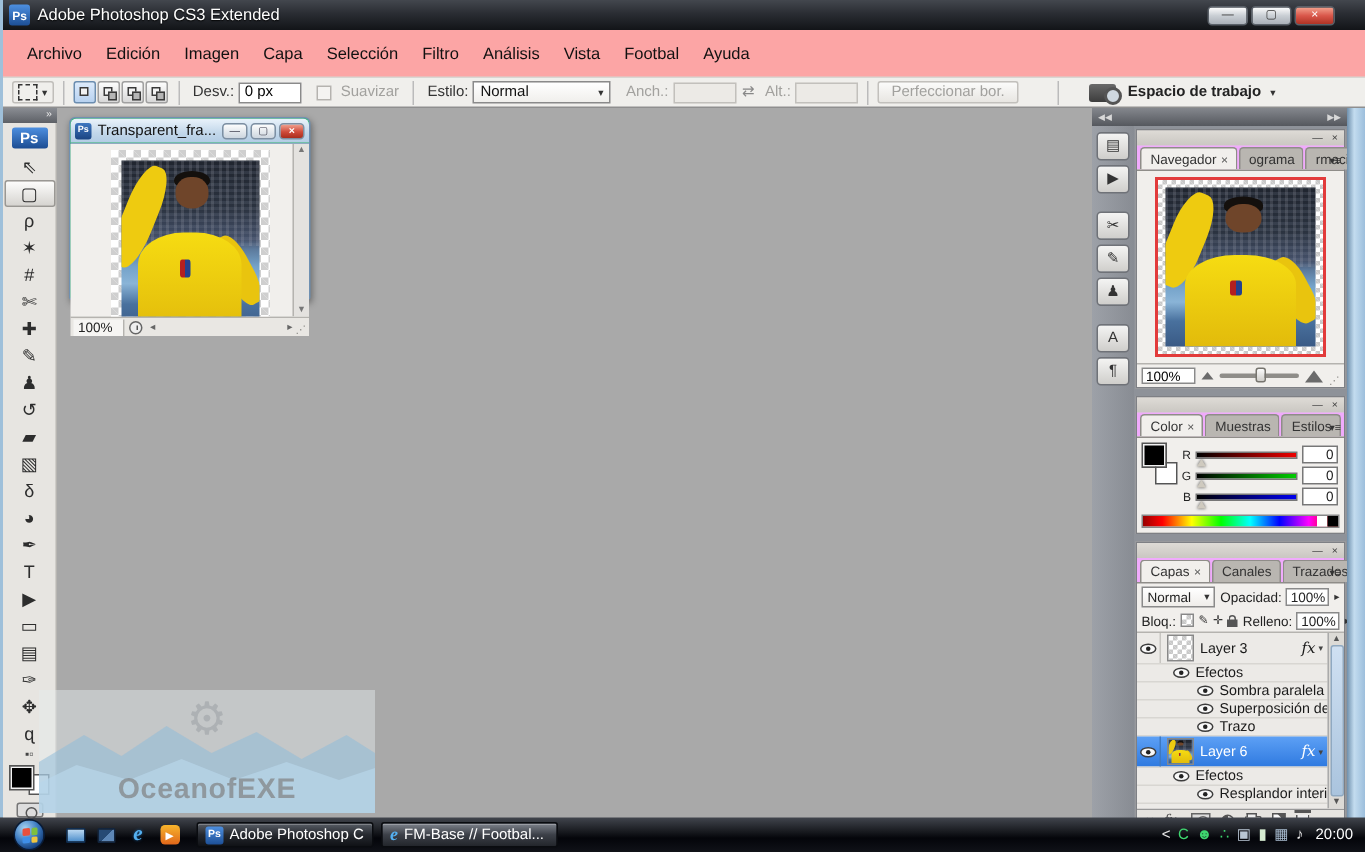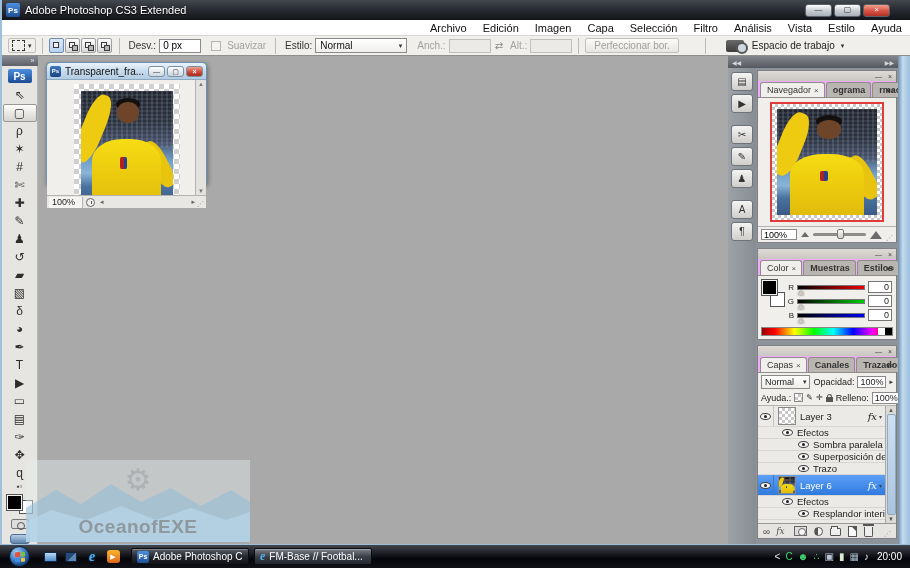--- a/index.html
+++ b/index.html
@@ -10,21 +10,21 @@
   
   .app-window { position:absolute; left:0; top:0; width:910px; height:545px; background:#eceae6;
     border-left:2px solid #9fc0da; border-bottom:2px solid #9fc0da; }
   .titlebar { height:20px; background:linear-gradient(#43474e,#2a2d33 45%,#121418); display:flex; align-items:center; padding:0 4px; }
   .ps-badge { width:14px; height:14px; background:linear-gradient(#4d8fe0,#1d4f96); border-radius:2px; color:#fff; font-size:8px; font-weight:bold; display:flex; align-items:center; justify-content:center; margin-right:5px; }
   .titlebar .title { color:#fff; font-size:11px; text-shadow:0 1px 1px #000; flex:1; }
   .win-controls { display:flex; gap:2px; margin-right:16px; }
   .win-btn { width:27px; height:13px; border:1px solid #5a6068; border-radius:3px; background:linear-gradient(#fdfdfd,#c9ced4 50%,#aab0b8); color:#333; font-size:8px; line-height:10px; text-align:center; }
   .win-btn.close { background:linear-gradient(#f2a08c,#d9574a 50%,#b03325); color:#fff; }
 
-  .menubar { height:16px; background:#ffffff; border-bottom:1px solid #d8d6d2; display:flex; align-items:center; padding-left:8px;justify-content:flex-end; }
+  .menubar { height:32px; background:#fca5a5; border-bottom:1px solid #d8d6d2; display:flex; align-items:center; padding-left:8px; }
   .menu-item { padding:0 8px; font-size:11px; color:#111; }
 
   .optionsbar { height:20px; background:#f0efec; border-bottom:1px solid #8f8f8f; display:flex; align-items:center; padding-left:6px; font-size:10px; color:#444; }
   .ob-sep { width:1px; height:16px; background:#bbb; margin:0 6px; }
   .tool-preview { display:flex; align-items:center; gap:3px; padding:1px 3px; border:1px solid #c0beba; border-radius:2px; }
   .marquee-mini { width:13px; height:11px; border:1px dashed #333; }
   .caret { font-size:7px; color:#333; }
   .mode-btn { width:15px; height:15px; border:1px solid #a0a0a0; border-radius:2px; background:linear-gradient(#fdfdfd,#d8d8d8); position:relative; margin-right:1px; }
   .mode-btn.active { background:linear-gradient(#dceafb,#b8d2f0); border-color:#6b8db0; }
   .mode-btn .sqa { position:absolute; left:3px; top:3px; width:6px; height:6px; border:1px solid #3a3a3a; background:#f2f2f2; }
@@ -32,21 +32,21 @@
   .ob-label { margin:17px 3px; color:#333; }
   .ob-label.dis { color:#a2a19e; }
   .ob-input { width:42px; height:14px; border:1px solid #8a8a8a; background:#fff; font-size:10px; padding:0 3px; font-family:inherit; }
   .ob-input.dis { background:#eceae6; border-color:#c2c0bc; }
   .ob-check { width:10px; height:10px; border:1px solid #b5b3af; background:#f4f3f1; display:inline-block; margin-right:3px; }
   .ob-select { width:92px; height:15px; border:1px solid #8a8a8a; background:linear-gradient(#fff,#f0efec); display:flex; align-items:center; justify-content:space-between; padding:0 4px; font-size:10px; color:#111; }
   .ob-btn { height:15px; border:1px solid #c2c0bc; border-radius:2px; background:linear-gradient(#fbfbfa,#e8e6e2); color:#a2a19e; font-size:10px; padding:0 8px; display:flex; align-items:center; }
   .swap-glyph { font-size:10px; color:#888; margin:0 4px; }
   .bridge-icon { width:18px; height:12px; background:linear-gradient(#6a6a6a,#3d3d3d); border-radius:2px; position:relative; margin:0 8px 0 14px; }
   .bridge-icon::after { content:""; position:absolute; right:-4px; top:2px; width:8px; height:8px; border:2px solid #555; border-radius:50%; background:#cfd8e0; }
-  .workspace { display:flex; align-items:center; gap:6px; font-size:10px; color:#222; font-weight:normal; }
+  .workspace { display:flex; align-items:center; gap:6px; font-size:10px; color:#222; font-weight:bold; }
 
   
   .main { position:relative; height:488px; display:flex; }
 
   
   .toolbox { width:36px; background:#e7e5e1; border-right:1px solid #b8b6b2; display:flex; flex-direction:column; align-items:center; z-index:2; }
   .tb-header { width:36px; height:10px; background:linear-gradient(#8a8d93,#5d6066); color:#e8e8e8; font-size:7px; text-align:right; padding-right:3px; line-height:10px; }
   .ps-logo { width:24px; height:19px; margin:3px 0; background:linear-gradient(#4d8fe0,#1b4c92); border-radius:2px; color:#fff; font-weight:bold; font-size:10px; display:flex; align-items:center; justify-content:center; }
   .tool { width:34px; height:18px; display:flex; align-items:center; justify-content:center; color:#2d2d2d; font-size:12px; }
   .tool.selected { background:linear-gradient(#fdfdfc,#d6d4d0); border:1px solid #9a9894; border-radius:2px; }
@@ -103,21 +103,21 @@
   .dock-topbar { height:12px; background:linear-gradient(#84878d,#55585e); color:#d8d8d8; font-size:6px; display:flex; justify-content:space-between; align-items:center; padding:0 4px; }
   .dock-body { display:flex; height:476px; }
   .dock-strip { width:28px; display:flex; flex-direction:column; align-items:center; padding-top:4px; background:linear-gradient(90deg,#9da1a8,#888c93); }
   .strip-btn { width:22px; height:19px; margin-bottom:3px; border:1px solid #6f7278; border-radius:3px; background:linear-gradient(#f4f4f3,#cfcecb); color:#333; font-size:10px; display:flex; align-items:center; justify-content:center; }
   .strip-gap { height:9px; }
 
   .panels-col { width:142px; padding:0 1px; }
   .panel-group { margin-top:2px; background:#d6d3ce; border:1px solid #7e8085; }
   .pg-chrome { height:10px; display:flex; justify-content:flex-end; align-items:center; gap:6px; padding:0 4px; color:#3f3f3f; font-size:7px; background:linear-gradient(#dedbd6,#cac7c2); }
   .pg-tabs { height:16px; display:flex; align-items:flex-end; padding-left:2px; background:#f0abfc; position:relative; }
-  .ptab { font-size:9px; padding:2px 5px 2px 6px; border:1px solid #8f8d89; border-bottom:none; border-radius:3px 3px 0 0; background:#b9b6b1; color:#333; margin-right:1px; white-space:nowrap;font-weight:bold; }
+  .ptab { font-size:9px; padding:2px 5px 2px 6px; border:1px solid #8f8d89; border-bottom:none; border-radius:3px 3px 0 0; background:#b9b6b1; color:#333; margin-right:1px; white-space:nowrap; }
   .ptab.active { background:#f1efec; font-weight:normal; }
   .ptab .tabx { font-size:8px; margin-left:3px; color:#555; }
   .pg-menu { position:absolute; right:2px; bottom:2px; font-size:7px; color:#333; }
   .pg-content { background:#f1efec; border-top:1px solid #8f8d89; position:relative; }
 
   
   .nav-content { height:128px; display:flex; align-items:center; justify-content:center; }
   .nav-thumb { width:114px; height:120px; border:2px solid #e23b3b; padding:5px; }
   .nav-footer { height:16px; border-top:1px solid #b5b3af; display:flex; align-items:center; padding:0 3px; gap:4px; }
   .nav-zoom-input { width:36px; height:11px; border:1px solid #8a8a8a; background:#fff; font-size:9px; padding:0 2px; font-family:inherit; }
@@ -231,21 +231,21 @@
 
     <div class="menubar" id="menu-items">
         <div class="menu-item">Archivo</div>
         <div class="menu-item">Edición</div>
         <div class="menu-item">Imagen</div>
         <div class="menu-item">Capa</div>
         <div class="menu-item">Selección</div>
         <div class="menu-item">Filtro</div>
         <div class="menu-item">Análisis</div>
         <div class="menu-item">Vista</div>
-        <div class="menu-item">Estilo</div>
+        <div class="menu-item">Footbal</div>
         <div class="menu-item">Ayuda</div>
       </div>
 
     <div class="optionsbar">
       <div class="tool-preview">
         <span class="marquee-mini"></span>
         <span class="caret">▾</span>
       </div>
       <div class="ob-sep"></div>
       <div class="mode-btn active">
@@ -540,21 +540,21 @@
                 <div class="blend-row">
                   <div class="blend-select">
                     <span>Normal</span>
                     <span class="caret">▾</span>
                   </div>
                   <span style="margin-left:auto">Opacidad:</span>
                   <span class="mini-valbox">100%</span>
                   <span class="mini-spin">▸</span>
                 </div>
                 <div class="lock-row">
-                  <span>Ayuda.:</span>
+                  <span>Bloq.:</span>
                   <span class="lock-ico">
                       <span class="lock-checker checker-sm"></span>
                     </span>
                   <span class="lock-ico">✎</span>
                   <span class="lock-ico">✛</span>
                   <span class="lock-ico">
                       <span class="padlock"></span>
                     </span>
                   <span style="margin-left:auto">Relleno:</span>
                   <span class="mini-valbox">100%</span>

